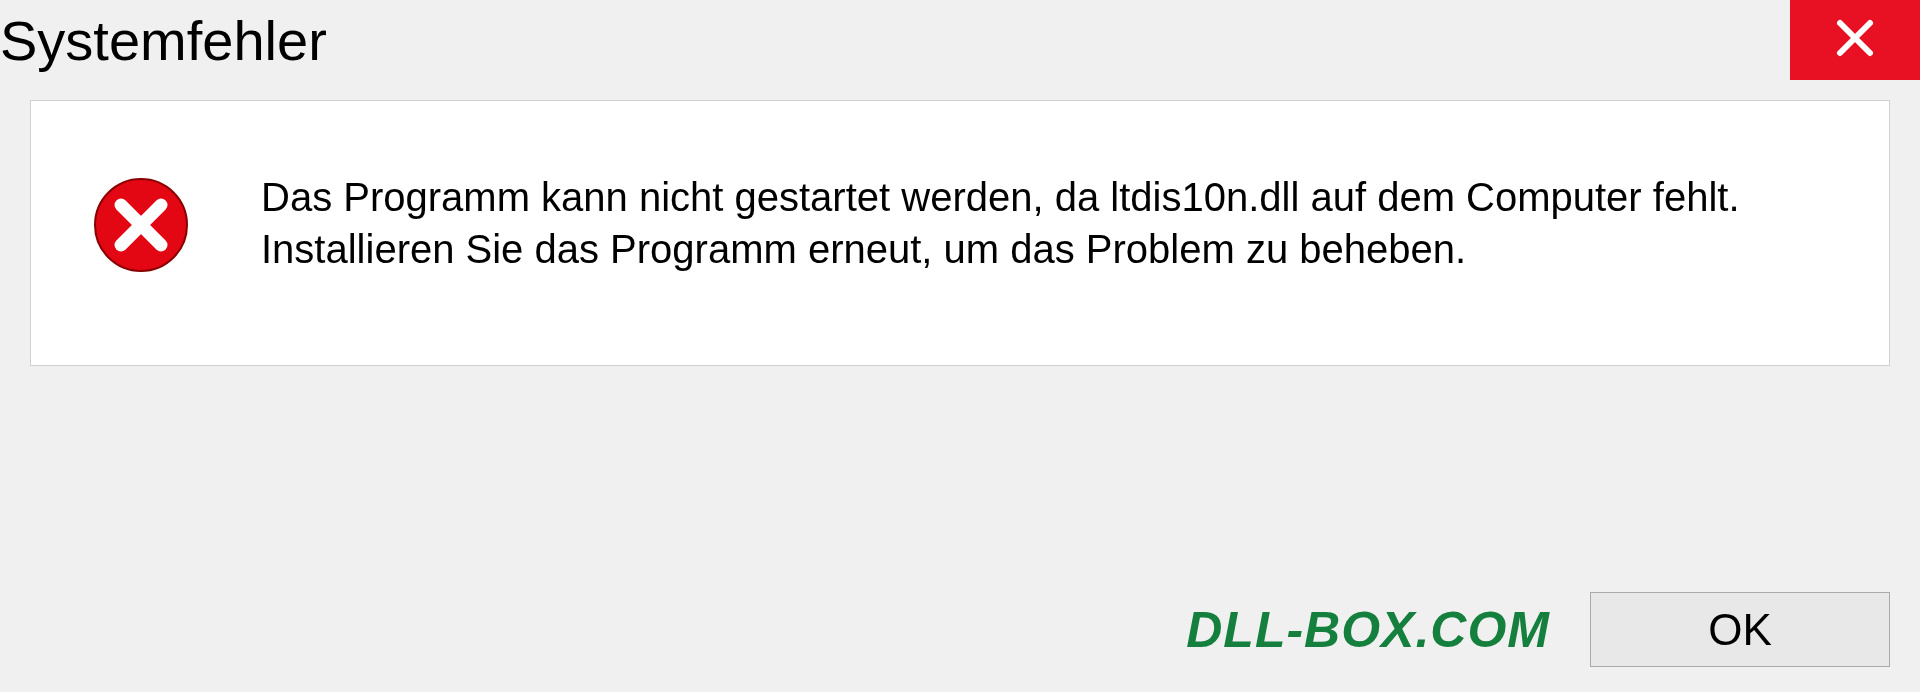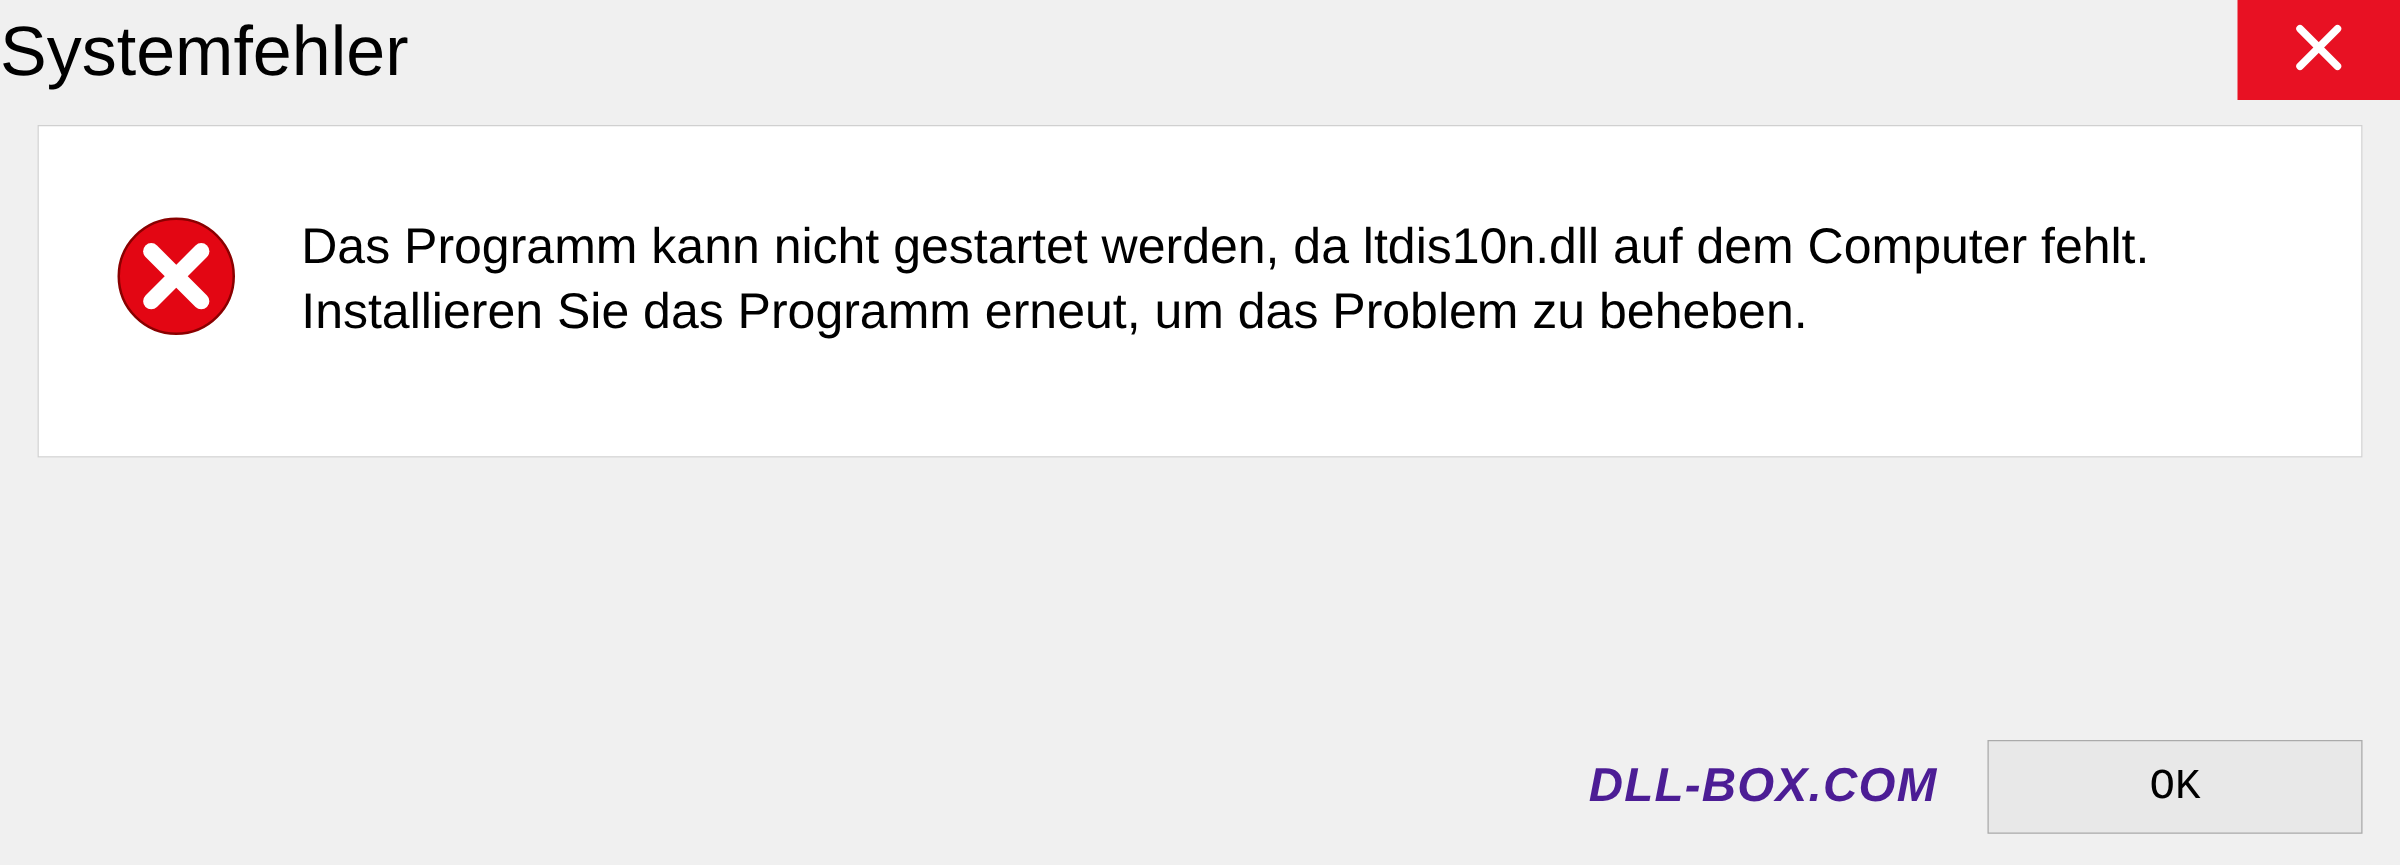--- a/index.html
+++ b/index.html
@@ -48,22 +48,22 @@
     .close-button svg {
       width: 40px;
       height: 40px;
     }
     .content-box {
       margin: 20px 30px 30px 30px;
       background: #ffffff;
       border: 1px solid #d0d0d0;
       padding: 70px 60px 90px 60px;
       display: flex;
-      align-items: flex-start;
-      gap: 50px;
+      align-items: flex-end;
+      gap: 70px;
     }
     .error-icon {
       flex-shrink: 0;
       width: 100px;
       height: 100px;
     }
     .error-message {
       font-size: 40px;
       line-height: 1.3;
       color: #000;
@@ -74,39 +74,39 @@
       bottom: 25px;
       left: 0;
       right: 0;
       padding: 0 30px 0 0;
       display: flex;
       align-items: center;
       justify-content: flex-end;
       gap: 40px;
     }
     .watermark {
-      font-size: 38px;
+      font-size: 50px;
       font-weight: 800;
       font-style: italic;
-      color: #4c1d95;
+      color: #15803d;
       letter-spacing: 1px;
       font-family: Arial, sans-serif;
     }
     .ok-button {
       width: 300px;
       height: 75px;
       background: #e8e8e8;
       border: 1px solid #aaa;
-      font-size: 34px;
+      font-size: 44px;
       color: #000;
       cursor: pointer;
       display: flex;
       align-items: center;
       justify-content: center;
-      font-family: Liberation Mono, monospace;
+      font-family: Liberation Sans, sans-serif;
     }
   </style>
 </head>
 <body>
 
 <div class="dialog">
   <div class="title-bar">
     <div class="dialog-title">Systemfehler</div>
     <div class="close-button">
       <span>

